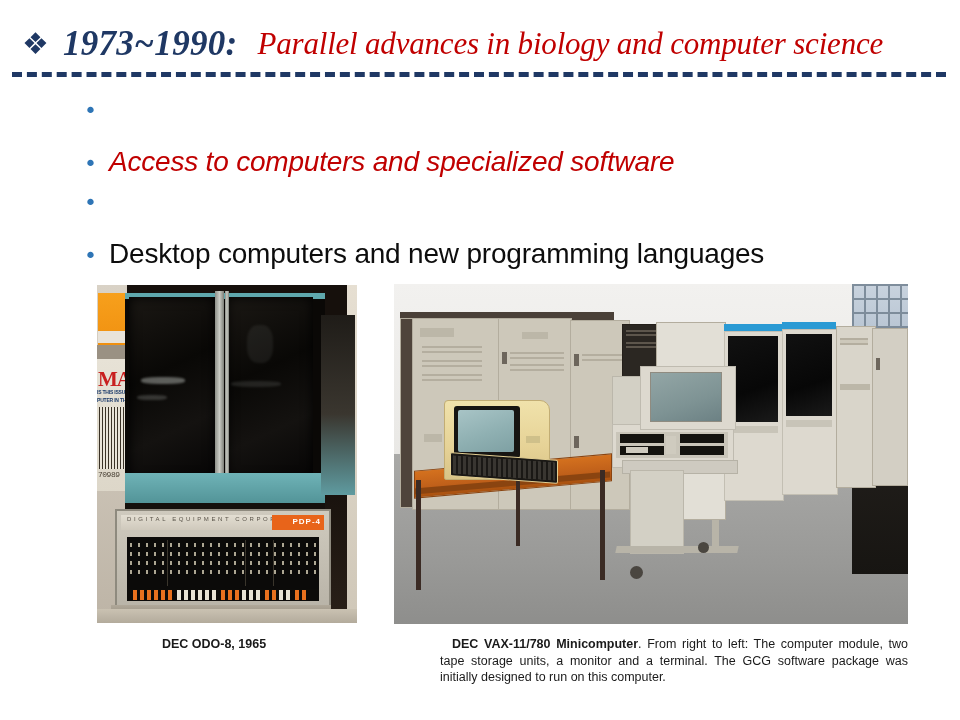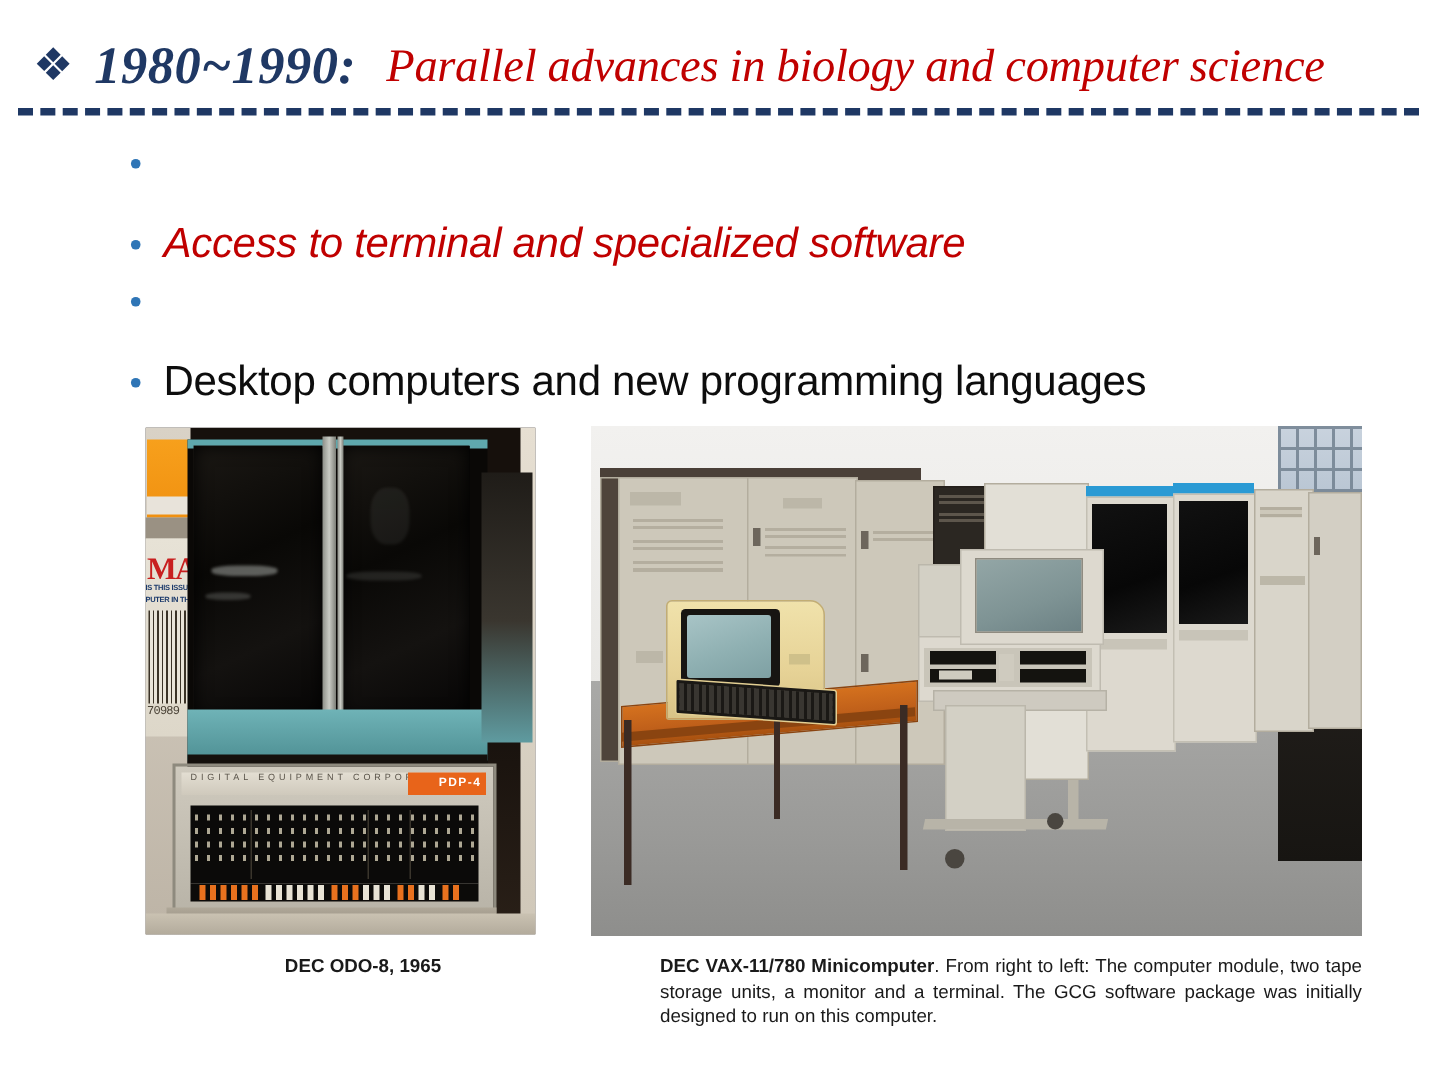--- a/index.html
+++ b/index.html
@@ -149,46 +149,46 @@
   .vt-screen{position:absolute;background:linear-gradient(160deg,#a8c4c6 0%,#8fb0b2 55%,#7ea0a3 100%);
      border-radius:2px;}
   .vt-kbd{position:absolute;background:#1a1815;border:1px solid #e3cf93;border-radius:2px;}
   .vt-keys{position:absolute;inset:2px;
      background:repeating-linear-gradient(90deg,#4b4740 0 3px,#1a1815 3px 5px),
                 repeating-linear-gradient(180deg,#4b4740 0 3px,#1a1815 3px 5px);
      opacity:.65;}
   .vt-logo{position:absolute;background:#cfc08a;}
 
   
-  #caption-left{position:absolute;left:92px;top:636px;width:300px;text-align:center;
+  #caption-left{position:absolute;left:64px;top:636px;width:300px;text-align:center;
      font-family:"Liberation Sans",sans-serif;font-size:12.5px;color:#1a1a1a;line-height:16.5px;}
   #caption-left .cap-title{font-weight:bold;}
   #caption-right{position:absolute;left:440px;top:636px;width:468px;text-align:justify;
      font-family:"Liberation Sans",sans-serif;font-size:12.5px;color:#1a1a1a;line-height:16.5px;}
-  #caption-right .cap-title{font-weight:bold;}
+  #caption-right .cap-title{font-weight:bold;margin-left:12px;}
 </style>
 </head>
 <body>
 
 <div id="slide">
 
   <div id="title-row">
     <span class="diamond-icon">❖</span>
-    <span class="title-years">1980~1990:</span>
+    <span class="title-years">1973~1990:</span>
     <span class="title-rest">Parallel advances in biology and computer science</span>
   </div>
   <div id="title-rule"></div>
 
   <div id="bullets">
     <div class="bullet-row">
       <span class="bullet-dot">•</span>
     </div>
     <div class="bullet-row">
       <span class="bullet-dot">•</span>
-      <span class="bullet-text accent">Access to terminal and specialized software</span>
+      <span class="bullet-text accent">Access to computers and specialized software</span>
     </div>
     <div class="bullet-row">
       <span class="bullet-dot">•</span>
     </div>
     <div class="bullet-row">
       <span class="bullet-dot">•</span>
       <span class="bullet-text">Desktop computers and new programming languages</span>
     </div>
   </div>
 

